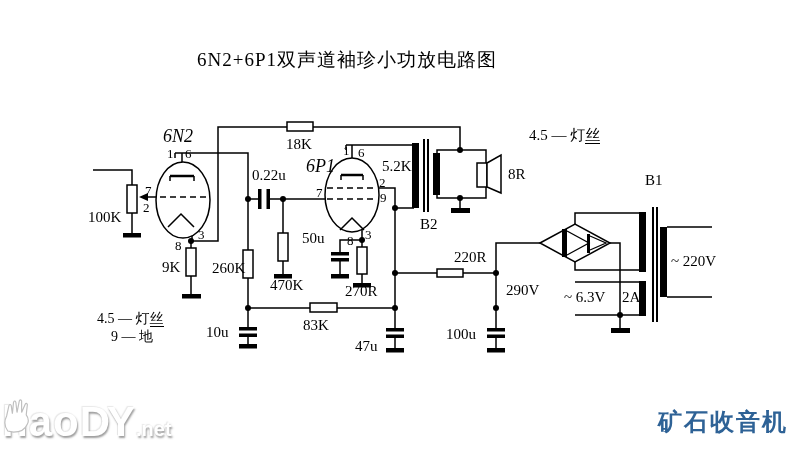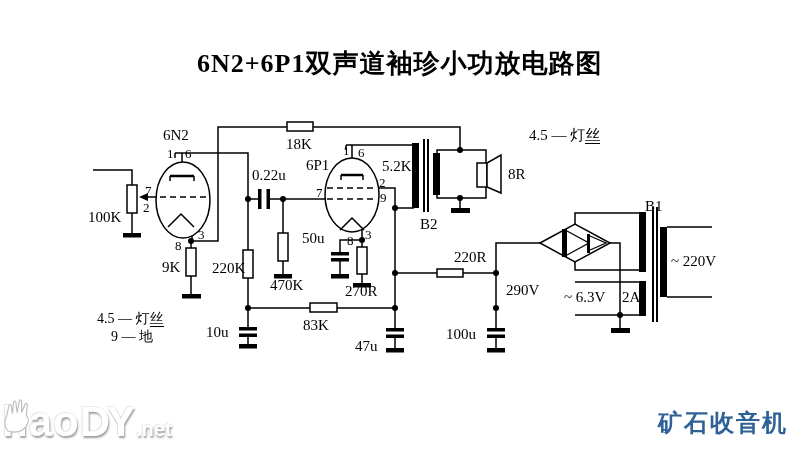--- a/index.html
+++ b/index.html
@@ -1,32 +1,32 @@
 <!DOCTYPE html>
 <html style="--wm-blue: #2e6296;"><head>
 <meta charset="utf-8">
 <style>
   html,body{margin:0;padding:0;background:#fff;}
   .stage{position:relative;width:795px;height:461px;background:#ffffff;overflow:hidden;
          font-family:"Liberation Serif","DejaVu Serif",serif;color:#000;}
   .stage svg{position:absolute;left:0;top:0;}
   .lb{position:absolute;white-space:nowrap;line-height:1.1;color:#000;}
-  .fs13{font-size:13px;} .fs14{font-size:14px;} .fs15{font-size:15px;} .fs16{font-size:15px;}
-  .title{font-size:26px;font-weight:bold;letter-spacing:1px;}
+  .fs13{font-size:13px;} .fs14{font-size:14px;} .fs15{font-size:15px;} .fs16{font-size:18px;font-style:italic;}
+  .title{font-size:19px;font-weight:normal;letter-spacing:1px;}
   .u{border-bottom:1.5px solid #000;}
   
   .wm-left{position:absolute;left:2px;top:398px;color:#fff;font-weight:bold;
            font-family:"Liberation Sans","DejaVu Sans",sans-serif;
            text-shadow:1px 2px 2px rgba(140,140,140,.85), -1px -1px 1px rgba(230,230,230,.9);}
   .wm-big{font-size:42px;letter-spacing:1px;}
   .wm-hand{display:inline-block;vertical-align:-4px;margin:0 -2px;}
   .wm-net{font-size:20px;letter-spacing:0;}
   
   .wm-right{position:absolute;left:658px;top:411px;color:var(--wm-blue,#2e6296);
-            font-family:Liberation Serif, serif;text-align:center;}
+            font-family:Liberation Mono, monospace;text-align:center;}
   .wm-cn{font-size:24px;font-weight:bold;letter-spacing:2px;line-height:1.05;}
   .wm-url{font-size:14px;font-weight:bold;letter-spacing:0;}
 </style>
 </head>
 <body>
 
 <div class="stage">
 
   <svg width="795" height="461" viewBox="0 0 795 461">
 
@@ -188,21 +188,21 @@
   <div class="lb fs13" style="left:185px;top:147px">6</div>
   <div class="lb fs13" style="left:145px;top:184px">7</div>
   <div class="lb fs13" style="left:143px;top:201px">2</div>
   <div class="lb fs13" style="left:175px;top:239px">8</div>
   <div class="lb fs13" style="left:198px;top:228px">3</div>
 
   <div class="lb fs15" style="left:88px;top:209px">100K</div>
   <div class="lb fs15" style="left:162px;top:259px">9K</div>
   <div class="lb fs15" style="left:286px;top:136px">18K</div>
   <div class="lb fs15" style="left:252px;top:167px">0.22u</div>
-  <div class="lb fs15" style="left:212px;top:260px">220K</div>
+  <div class="lb fs15" style="left:212px;top:260px">260K</div>
   <div class="lb fs15" style="left:270px;top:277px">470K</div>
 
   <div class="lb fs16" style="left:306px;top:157px">6P1</div>
   <div class="lb fs13" style="left:343px;top:144px">1</div>
   <div class="lb fs13" style="left:358px;top:146px">6</div>
   <div class="lb fs13" style="left:316px;top:186px">7</div>
   <div class="lb fs13" style="left:379px;top:176px">2</div>
   <div class="lb fs13" style="left:380px;top:191px">9</div>
   <div class="lb fs13" style="left:347px;top:234px">8</div>
   <div class="lb fs13" style="left:365px;top:228px">3</div>
@@ -217,21 +217,21 @@
 
   <div class="lb fs15" style="left:303px;top:317px">83K</div>
   <div class="lb fs15" style="left:206px;top:324px">10u</div>
   <div class="lb fs15" style="left:355px;top:338px">47u</div>
   <div class="lb fs15" style="left:446px;top:326px">100u</div>
   <div class="lb fs15" style="left:454px;top:249px">220R</div>
   <div class="lb fs15" style="left:506px;top:282px">290V</div>
   <div class="lb fs15" style="left:564px;top:289px">~ 6.3V</div>
   <div class="lb fs15" style="left:622px;top:289px">2A</div>
   <div class="lb fs15" style="left:671px;top:253px">~ 220V</div>
-  <div class="lb fs15" style="left:645px;top:198px">B1</div>
+  <div class="lb fs15" style="left:645px;top:172px">B1</div>
 
   <div class="lb fs14" style="left:97px;top:311px"><span>4.5 — 灯</span><span class="u">丝</span></div>
   <div class="lb fs14" style="left:111px;top:329px">9 — 地</div>
 
   <div class="wm-left">
     <span class="wm-big">haoD</span><span class="wm-hand"><svg width="30" height="36" viewBox="0 0 26 30">
           <path d="M5 28 C2 24 2 19 4 15 L6 6 Q7 4 8 6 L9 13 L10 3 Q11 1 12 3 L13 12 L15 2 Q16 0 17 2 L17 12 L20 5 Q21 3 22 5 L21 14 Q24 18 22 22 C20 27 15 29 10 29 Z" fill="#fff" stroke="#bfbfbf" stroke-width="1"></path>
         </svg></span><span class="wm-big">Y</span><span class="wm-net">.net</span>
   </div>
   <div class="wm-right">

